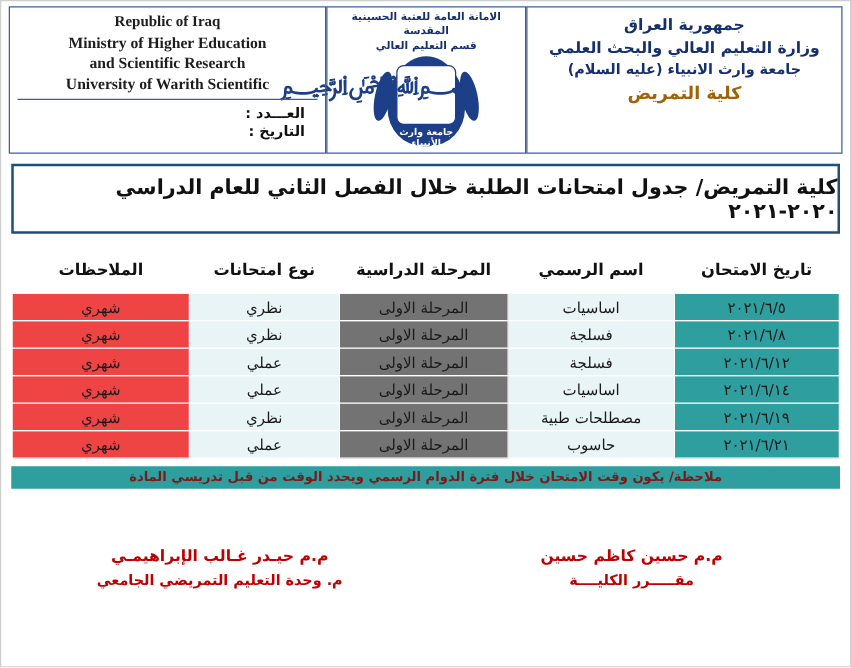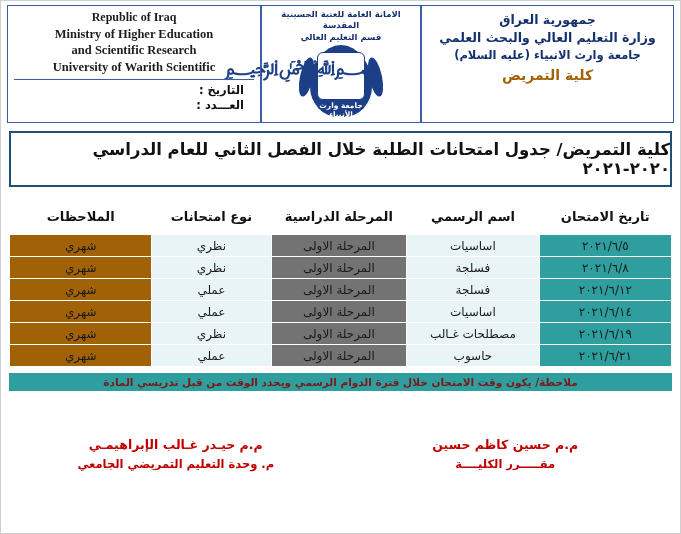--- a/index.html
+++ b/index.html
@@ -194,21 +194,21 @@
     height: 17px;
   }
   td.c-date {
     background: #2e9e9e;
     color: #0d2b2b;
     font-weight: normal;
   }
   td.c-subject { background: #e8f4f6; }
   td.c-stage   { background: #737373; }
   td.c-type    { background: #e8f4f6; }
-  td.c-notes   { background: #a16207; color: #0d2b2b; }
+  td.c-notes   { background: #ef4444; color: #0d2b2b; }
   .col-date   { width: 20%; }
   .col-subj   { width: 20%; }
   .col-stage  { width: 20.5%; }
   .col-type   { width: 18%; }
   .col-notes  { width: 21.5%; }
 
   .note-bar {
     margin: 6px 8px 0 8px;
     background: #2e9e9e;
     color: #7a1a1a;
@@ -269,22 +269,22 @@
         <div class="ribbon">جامعة وارث الأنبياء</div>
       </div>
     </div>
 
     <div class="hdr-box hdr-left">
       <div class="ln first">Republic of Iraq</div>
       <div class="ln">Ministry of Higher Education</div>
       <div class="ln">and Scientific Research</div>
       <div class="ln">University of Warith Scientific</div>
       <div class="hdr-divider"></div>
+      <div class="field">العـــدد :</div>
       <div class="field">التاريخ :</div>
-      <div class="field">العـــدد :</div>
     </div>
   </div>
 
   <div class="title-bar">
     <div class="t">كلية التمريض/ جدول امتحانات الطلبة خلال الفصل الثاني للعام الدراسي ٢٠٢٠-٢٠٢١</div>
   </div>
 
   <div class="tbl-wrap">
     <table class="sched">
       <colgroup>
@@ -327,21 +327,21 @@
         </tr>
         <tr>
           <td class="c-date">٢٠٢١/٦/١٤</td>
           <td class="c-subject">اساسيات</td>
           <td class="c-stage">المرحلة الاولى</td>
           <td class="c-type">عملي</td>
           <td class="c-notes">شهري</td>
         </tr>
         <tr>
           <td class="c-date">٢٠٢١/٦/١٩</td>
-          <td class="c-subject">مصطلحات غـالب</td>
+          <td class="c-subject">مصطلحات طبية</td>
           <td class="c-stage">المرحلة الاولى</td>
           <td class="c-type">نظري</td>
           <td class="c-notes">شهري</td>
         </tr>
         <tr>
           <td class="c-date">٢٠٢١/٦/٢١</td>
           <td class="c-subject">حاسوب</td>
           <td class="c-stage">المرحلة الاولى</td>
           <td class="c-type">عملي</td>
           <td class="c-notes">شهري</td>

